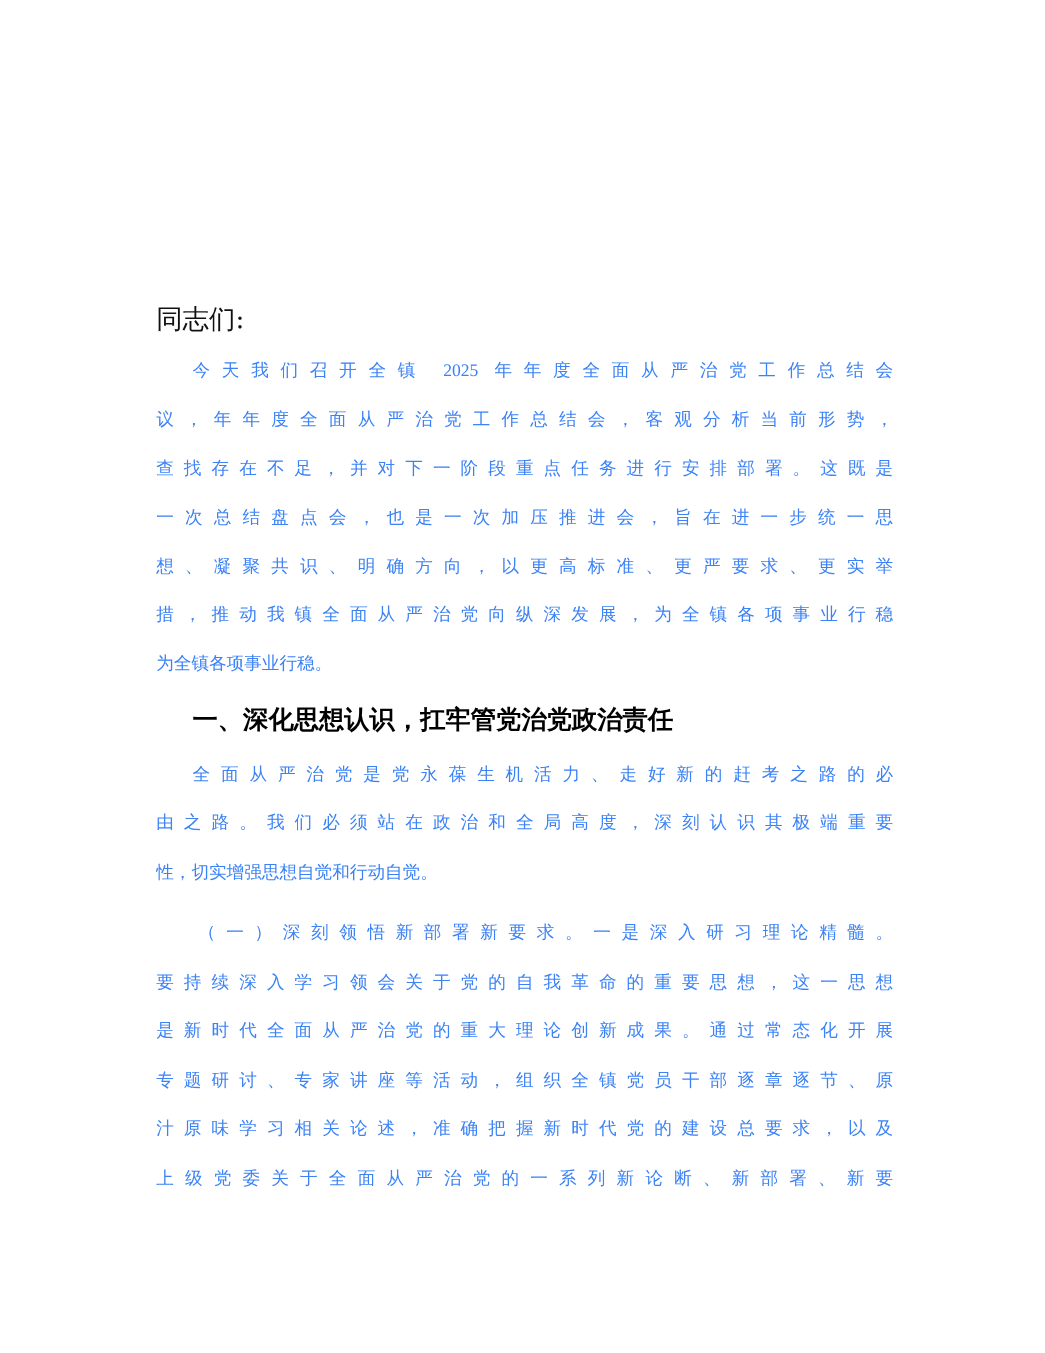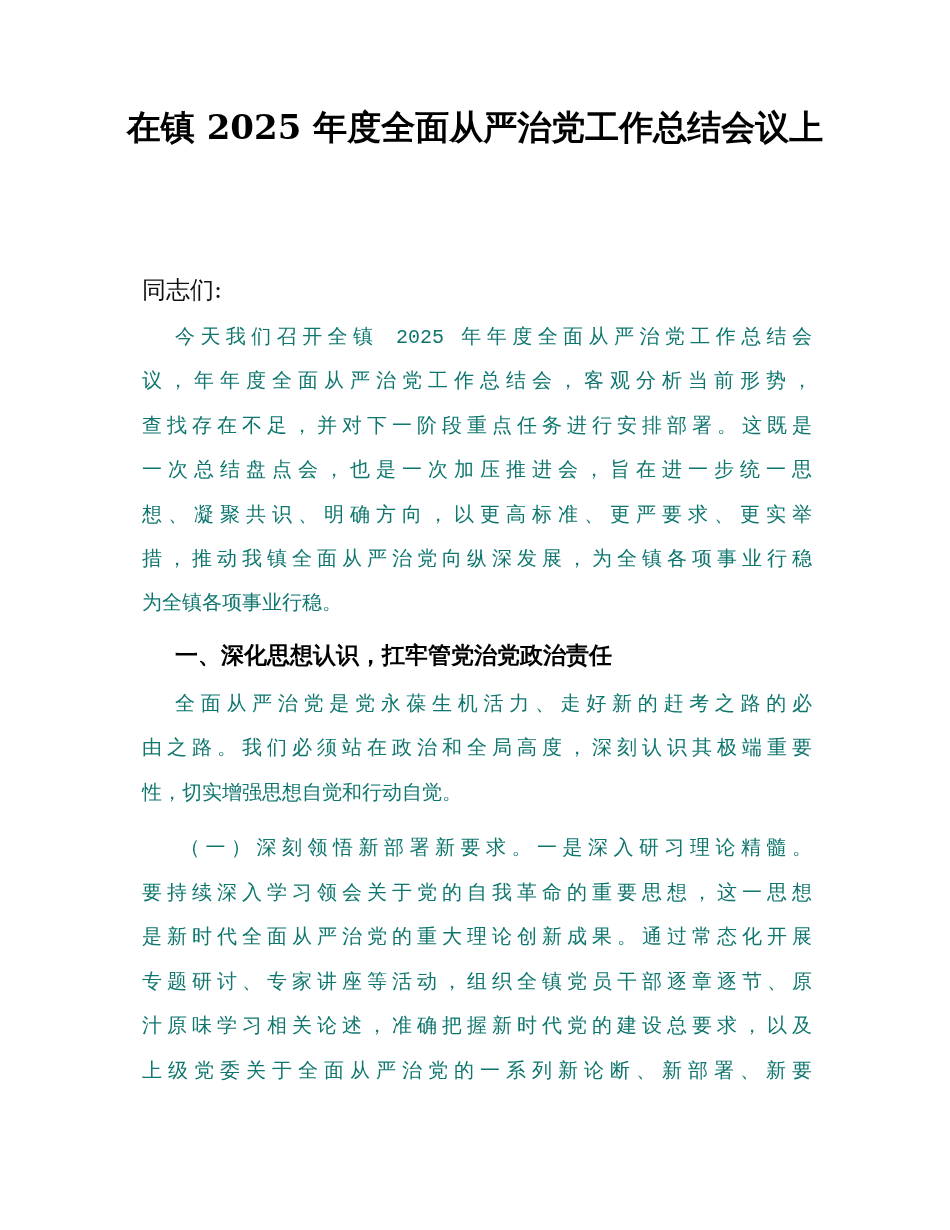--- a/index.html
+++ b/index.html
@@ -31,24 +31,24 @@
     font-size: 34px;
     line-height: 46px;
     color: #000000;
     white-space: nowrap;
   }
   .line {
     position: absolute;
     left: 142px;
     width: 670px;
     height: 30px;
-    font-family: Liberation Mono, monospace;
-    font-size: 20px;
+    font-family: Liberation Serif, serif;
+    font-size: 16px;
     line-height: 30px;
-    color: #0f766e;
+    color: #3b82f6;
     white-space: nowrap;
     text-align: justify;
     text-align-last: justify;
   }
   .line.last {
     text-align-last: left;
   }
   .line.indent {
     left: 175px;
     width: 637px;
@@ -76,21 +76,20 @@
     line-height: 30px;
     color: #111111;
     white-space: nowrap;
   }
 </style>
 </head>
 <body>
 
 <div class="page">
 
-  <div class="title" style="top:104px;">在镇 2025 年度全面从严治党工作总结会议上</div>
 
   <div class="salutation" style="top:275px;">同志们:</div>
 
   <div>
     <div class="line indent" style="top:323px;">今天我们召开全镇 2025 年年度全面从严治党工作总结会</div>
     <div class="line" style="top:367px;">议，年年度全面从严治党工作总结会，客观分析当前形势，</div>
     <div class="line" style="top:412px;">查找存在不足，并对下一阶段重点任务进行安排部署。这既是</div>
     <div class="line" style="top:456px;">一次总结盘点会，也是一次加压推进会，旨在进一步统一思</div>
     <div class="line" style="top:501px;">想、凝聚共识、明确方向，以更高标准、更严要求、更实举</div>
     <div class="line" style="top:545px;">措，推动我镇全面从严治党向纵深发展，为全镇各项事业行稳</div>

